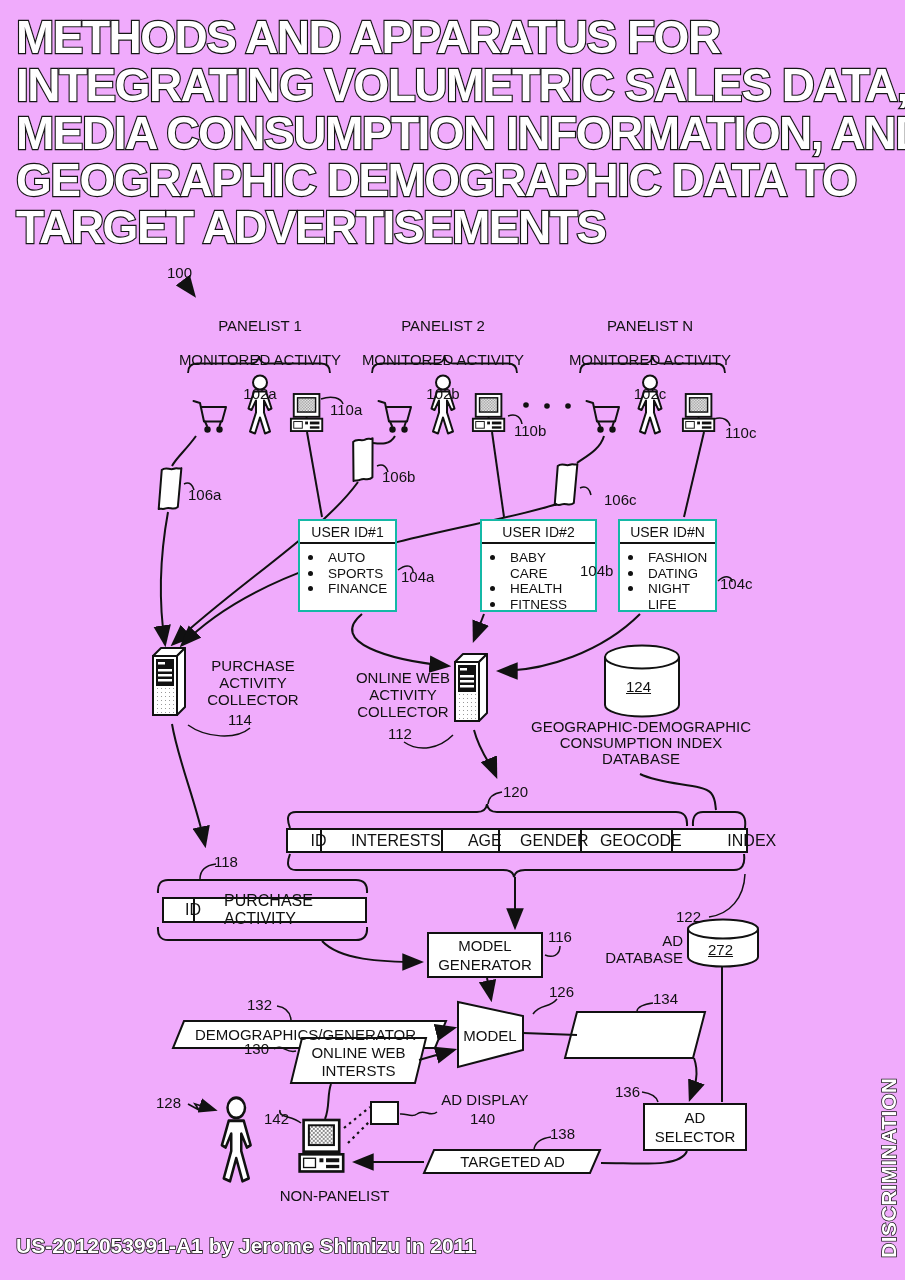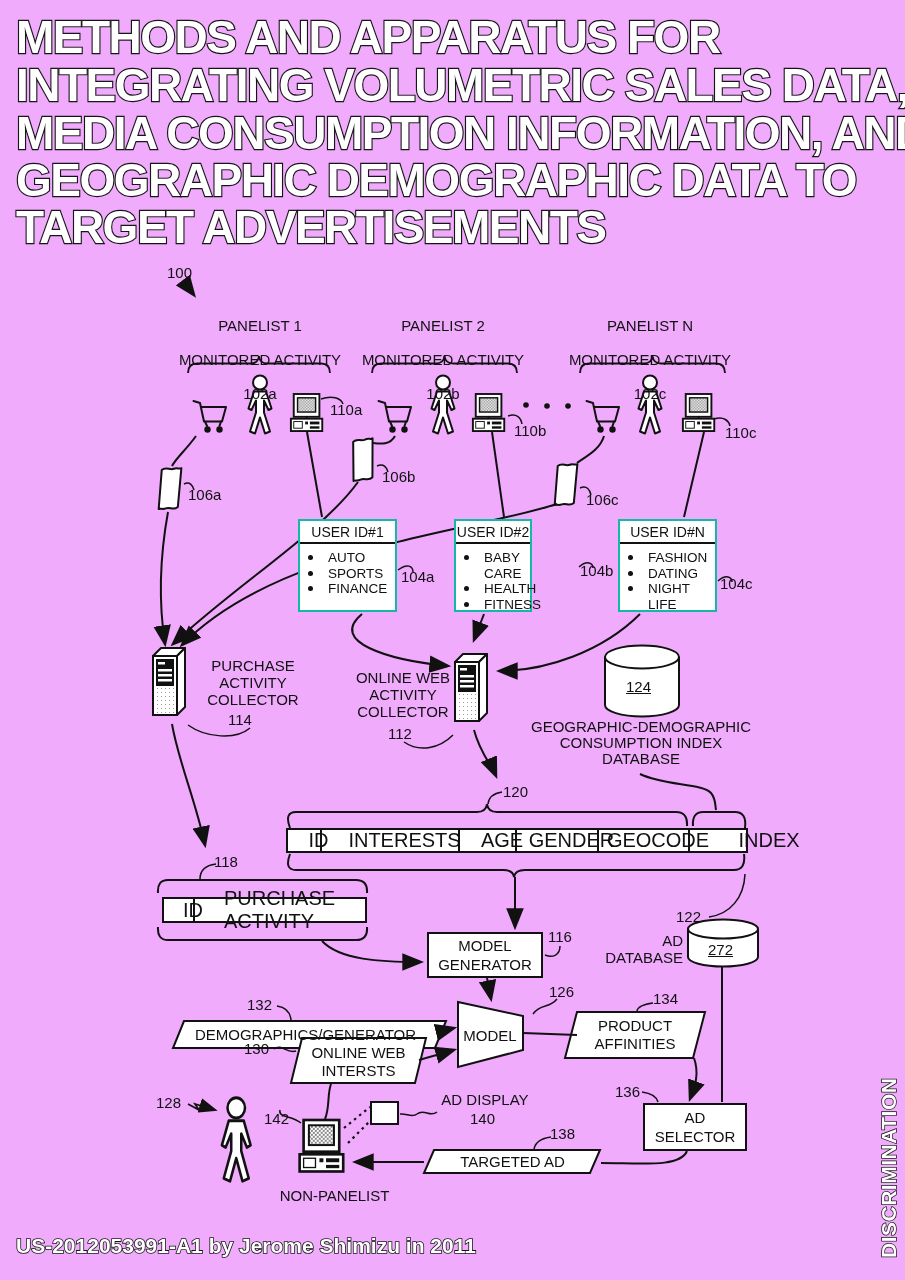--- a/index.html
+++ b/index.html
@@ -17,21 +17,21 @@
   .uitem{display:flex;font-size:13.5px;line-height:15.5px;white-space:pre-line;}
   .bdot{width:5px;height:5px;border-radius:50%;background:#111;margin:5px 0 0 3px;flex:none;}
   .uitem span.t{margin-left:15px;}
   
   .pbox{position:absolute;z-index:2;background:#fff;border:2px solid #111;box-sizing:border-box;
         display:flex;align-items:center;justify-content:center;text-align:center;
         font-size:15px;line-height:19px;white-space:pre-line;}
   
   .trow{position:absolute;z-index:2;display:flex;border:2px solid #111;background:#fff;box-sizing:border-box;}
   .trow .cell{border-right:2px solid #111;display:flex;align-items:center;justify-content:center;
-        font-size:20px;box-sizing:border-box;height:100%;padding-left:29px;}
+        font-size:16px;box-sizing:border-box;height:100%;padding-left:29px;}
   .trow .cell:last-child{border-right:none;}
   .title-svg text{font-family:"Liberation Sans","DejaVu Sans",sans-serif;}
 </style>
 </head>
 <body>
 
 <div id="page">
 
 <svg id="art" class="title-svg" width="905" height="1280" viewBox="0 0 905 1280">
   <defs>
@@ -235,31 +235,31 @@
   <div>PANELIST N</div>
   <div>MONITORED ACTIVITY</div>
   <div>102c</div>
 </div>
 
 <div class="ref" style="left:330px;top:401px;">110a</div>
 <div class="ref" style="left:514px;top:422px;">110b</div>
 <div class="ref" style="left:725px;top:424px;">110c</div>
 <div class="ref" style="left:188px;top:486px;">106a</div>
 <div class="ref" style="left:382px;top:468px;">106b</div>
-<div class="ref" style="left:586px;top:491px;">106c</div>
+<div class="ref" style="left:604px;top:491px;">106c</div>
 
 <div class="ubox" style="left:298px;top:519px;width:99px;height:93px;">
   <div class="uhead">USER ID#1</div>
   <div class="uitems">
     <div class="uitem"><span class="bdot"></span><span class="t">AUTO</span></div>
     <div class="uitem"><span class="bdot"></span><span class="t">SPORTS</span></div>
     <div class="uitem"><span class="bdot"></span><span class="t">FINANCE</span></div>
   </div>
 </div>
-<div class="ubox" style="left:454px;top:519px;width:78px;height:93px;">
+<div class="ubox" style="left:480px;top:519px;width:117px;height:93px;">
   <div class="uhead">USER ID#2</div>
   <div class="uitems">
     <div class="uitem"><span class="bdot"></span><span class="t">BABY
 CARE</span></div>
     <div class="uitem"><span class="bdot"></span><span class="t">HEALTH</span></div>
     <div class="uitem"><span class="bdot"></span><span class="t">FITNESS</span></div>
   </div>
 </div>
 <div class="ubox" style="left:618px;top:519px;width:99px;height:93px;">
   <div class="uhead">USER ID#N</div>
@@ -315,22 +315,20 @@
 <div class="ref" style="left:247px;top:996px;">132</div>
 <div class="lbl" style="left:178px;top:1026px;width:255px;">DEMOGRAPHICS/GENERATOR</div>
 
 <div class="ref" style="left:244px;top:1040px;">130</div>
 <div class="lbl" style="left:296px;top:1044px;width:125px;line-height:18px;">ONLINE WEB
 INTERSTS</div>
 
 <div class="lbl" style="left:459px;top:1027px;width:62px;">MODEL</div>
 <div class="ref" style="left:549px;top:983px;">126</div>
 
-<div class="lbl" style="left:570px;top:1017px;width:130px;line-height:18px;">PRODUCT
-AFFINITIES</div>
 <div class="ref" style="left:653px;top:990px;">134</div>
 
 <div class="ref" style="left:615px;top:1083px;">136</div>
 <div class="pbox" style="left:643px;top:1103px;width:104px;height:48px;">AD
 SELECTOR</div>
 
 <div class="ref" style="left:550px;top:1125px;">138</div>
 <div class="lbl" style="left:445px;top:1153px;width:135px;">TARGETED AD</div>
 
 <div class="lbl" style="left:426px;top:1091px;width:118px;">AD DISPLAY</div>

